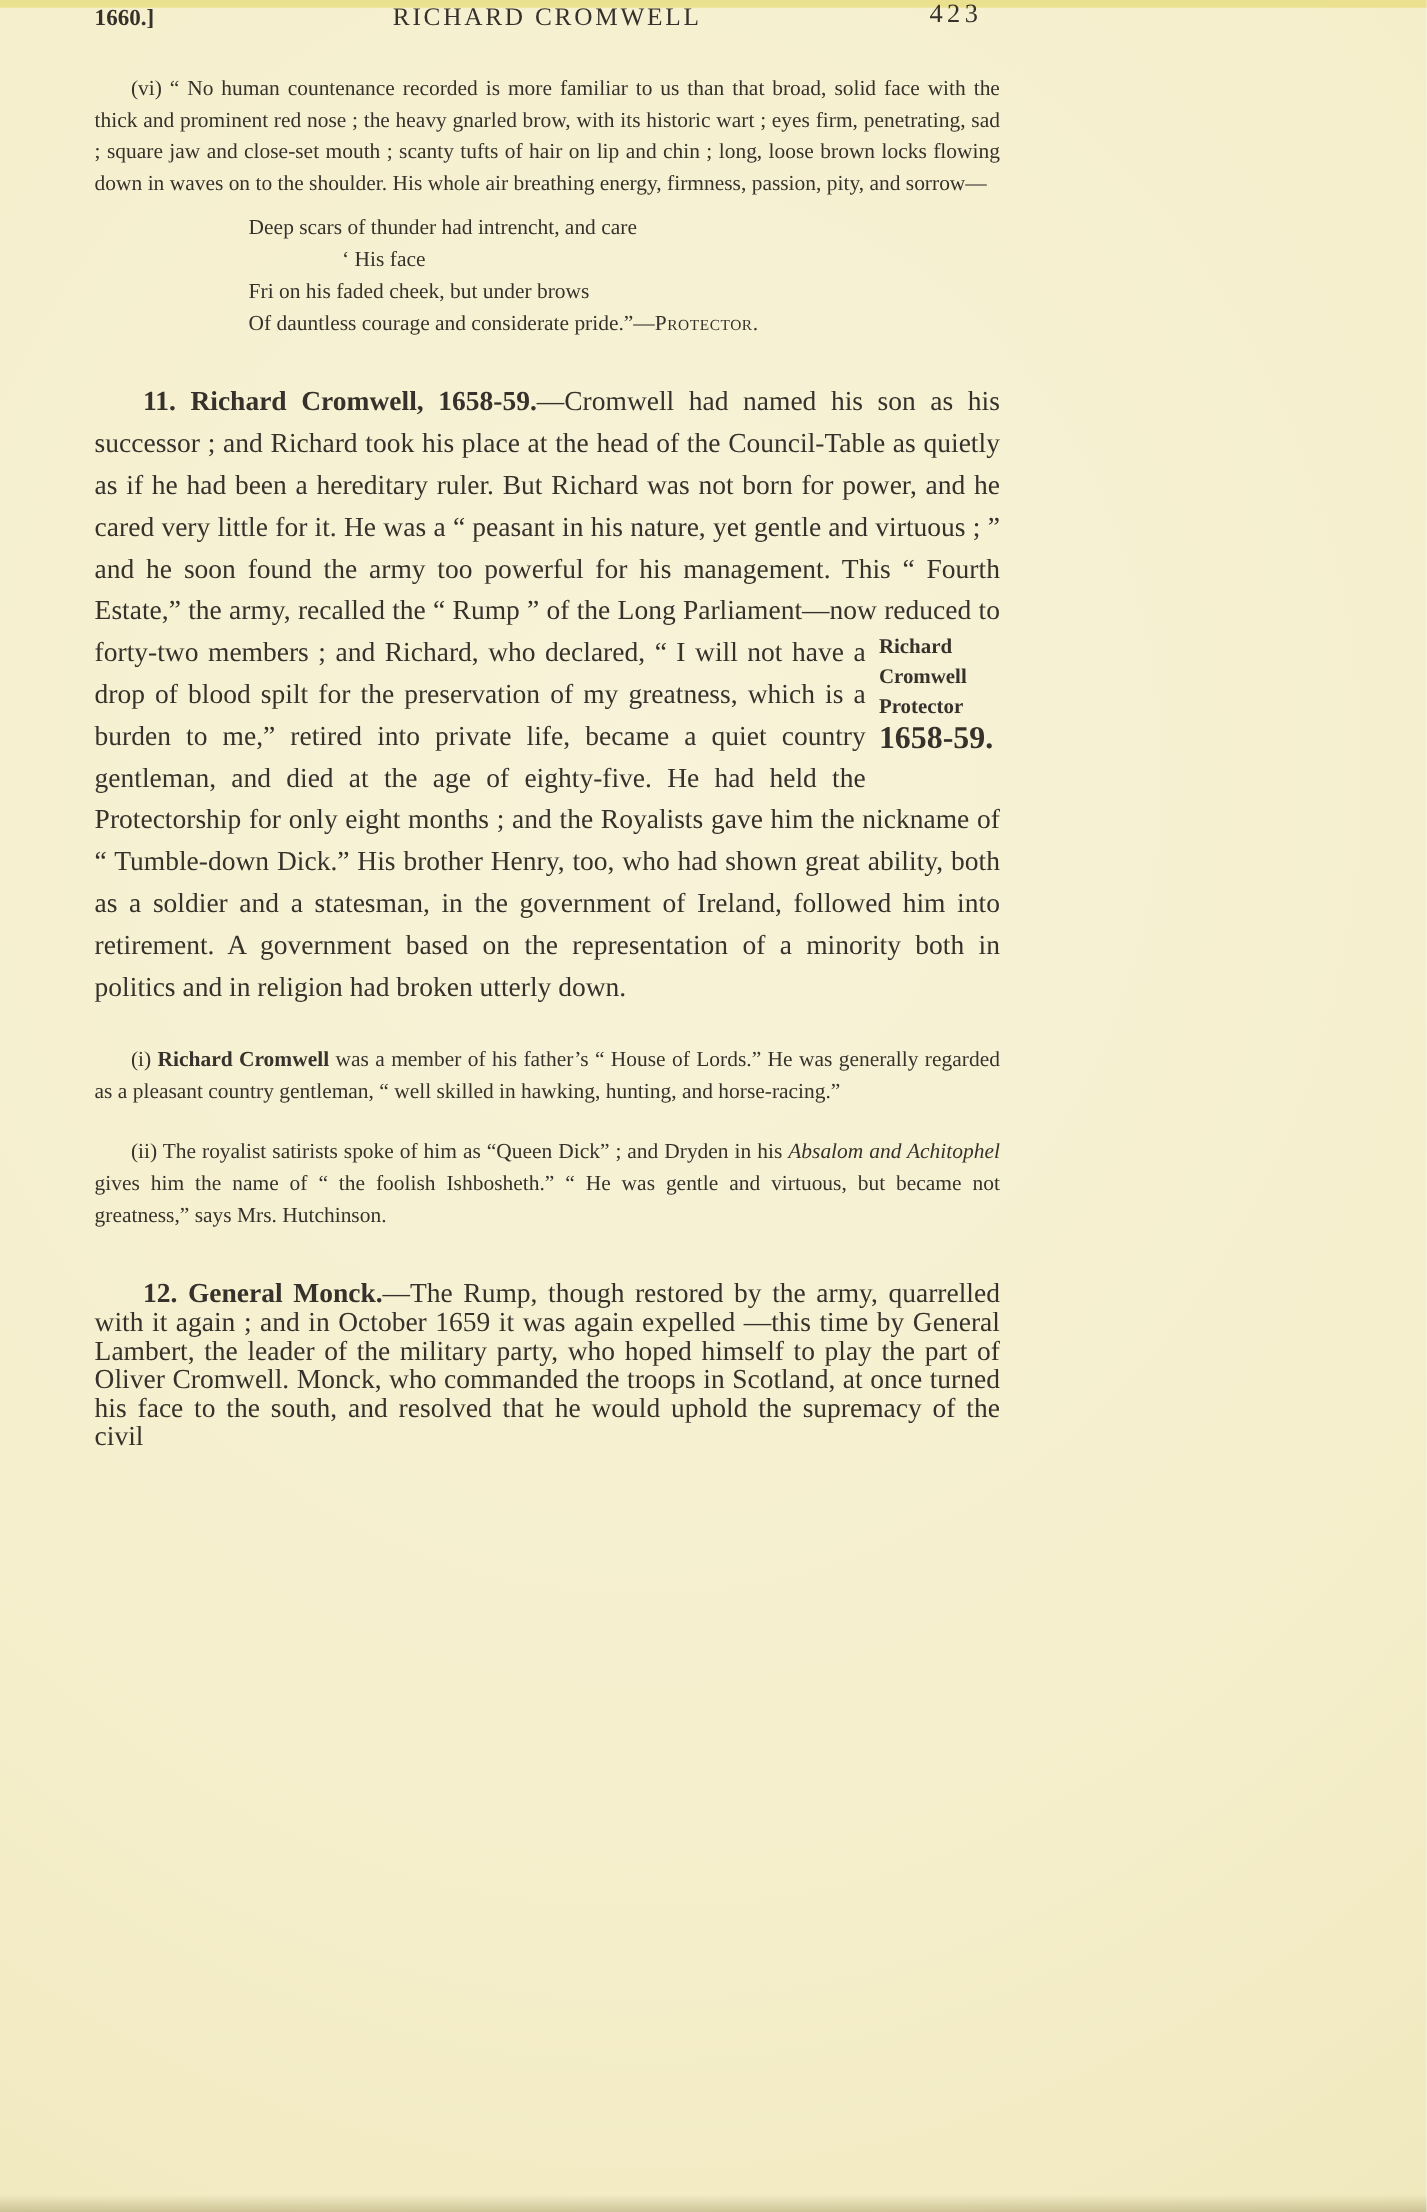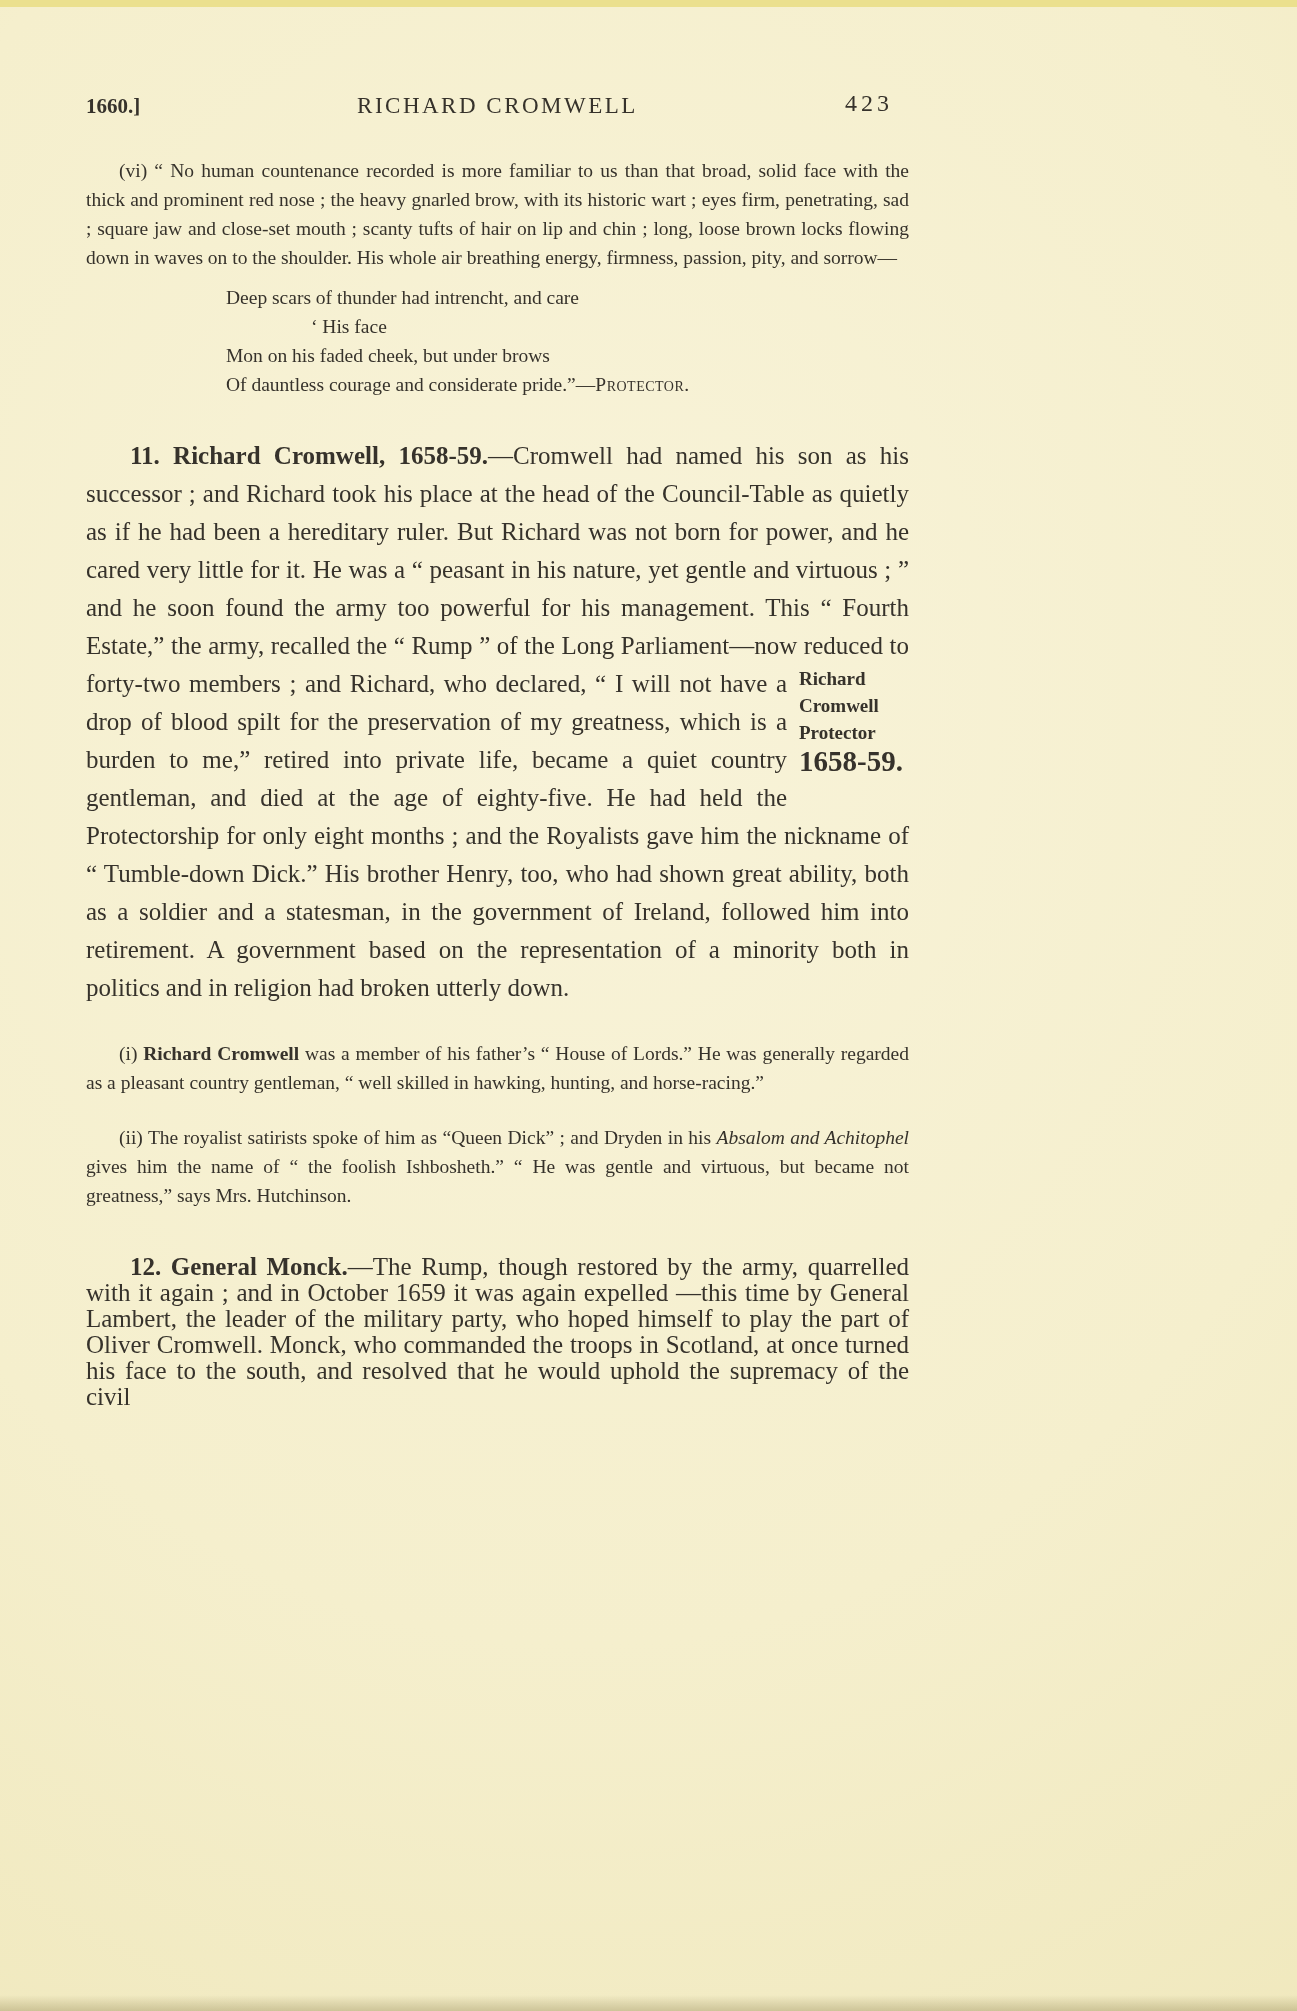--- a/index.html
+++ b/index.html
@@ -20,22 +20,20 @@
     background: #e9dd82; opacity: .85;
   }
   .edge-bottom {
     position: absolute; bottom: 0; left: 0; width: 100%; height: 16px;
     background: linear-gradient(to bottom, rgba(0,0,0,0), rgba(110,95,40,.28));
   }
   .content {
     position: relative;
     width: 823px;
     margin-left: 86px;
-    padding-top: 42px;
-    margin-top: 48px;
   }
 
   
   .page-header {
     position: relative;
     height: 32px;
     margin-bottom: 34px;
   }
   .header-year {
     position: absolute; left: 0; top: 4px;
@@ -118,21 +116,21 @@
     <span class="header-year">1660.]</span>
     <span class="header-title">RICHARD CROMWELL</span>
     <span class="header-page">423</span>
   </header>
 
   <p class="small small-indent">(vi) “ No human countenance recorded is more familiar to us than that broad, solid face with the thick and prominent red nose ; the heavy gnarled brow, with its historic wart ; eyes firm, penetrating, sad ; square jaw and close-set mouth ; scanty tufts of hair on lip and chin ; long, loose brown locks flowing down in waves on to the shoulder.  His whole air breathing energy, firmness, passion, pity, and sorrow—</p>
 
   <div class="verse">
     <div class="verse-line">Deep scars of thunder had intrencht, and care</div>
     <div class="verse-line verse-line-first">‘ His face</div>
-    <div class="verse-line">Mon on his faded cheek, but under brows</div>
+    <div class="verse-line">Fri on his faded cheek, but under brows</div>
     <div class="verse-line"><span>Of dauntless courage and considerate pride.”—</span><span class="verse-attr">Protector.</span></div>
   </div>
 
   <p class="body-para para11"><span class="mn-spacer"></span><span class="margin-note">
         <span class="mn-line">Richard</span>
         <span class="mn-line">Cromwell</span>
         <span class="mn-line">Protector</span>
         <span class="mn-line mn-date">1658-59.</span>
       </span><b>11. Richard Cromwell, 1658-59.</b><span>—Cromwell had named his son as his successor ; and Richard took his place at the head of the Council-Table as quietly as if he had been a hereditary ruler.  But Richard was not born for power, and he cared very little for it.  He was a “ peasant in his nature, yet gentle and virtuous ; ” and he soon found the army too powerful for his management.  This “ Fourth Estate,” the army, recalled the “ Rump ” of the Long Parliament—now reduced to forty-two members ; and Richard, who declared, “ I will not have a drop of blood spilt for the preservation of my greatness, which is a burden to me,” retired into private life, became a quiet country gentleman, and died at the age of eighty-five.  He had held the Protectorship for only eight months ; and the Royalists gave him the nickname of “ Tumble-down Dick.”  His brother Henry, too, who had shown great ability, both as a soldier and a statesman, in the government of Ireland, followed him into retirement.  A government based on the representation of a minority both in politics and in religion had broken utterly down.</span></p>
 

